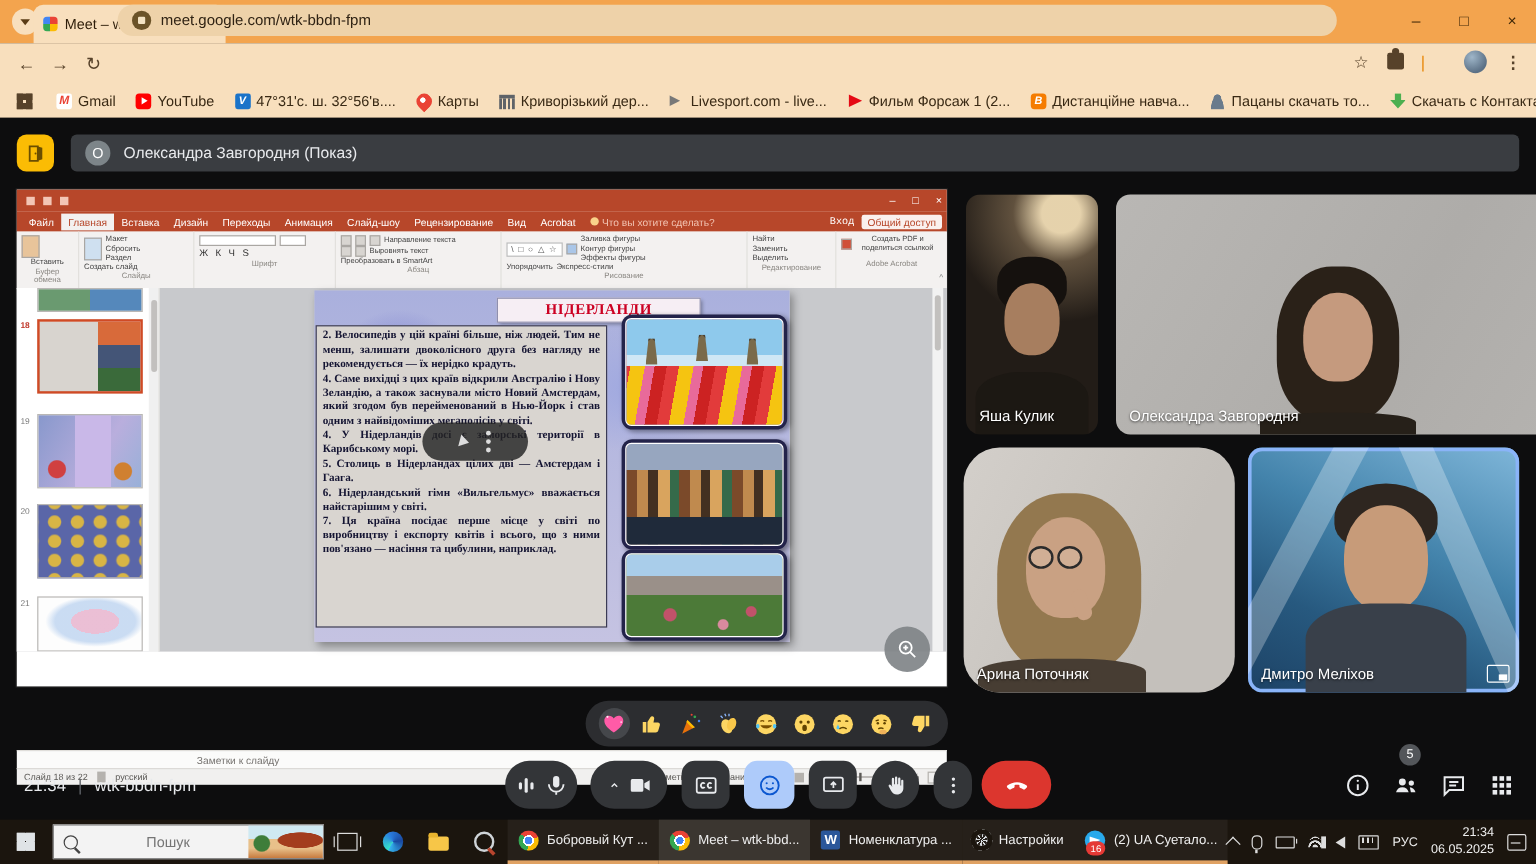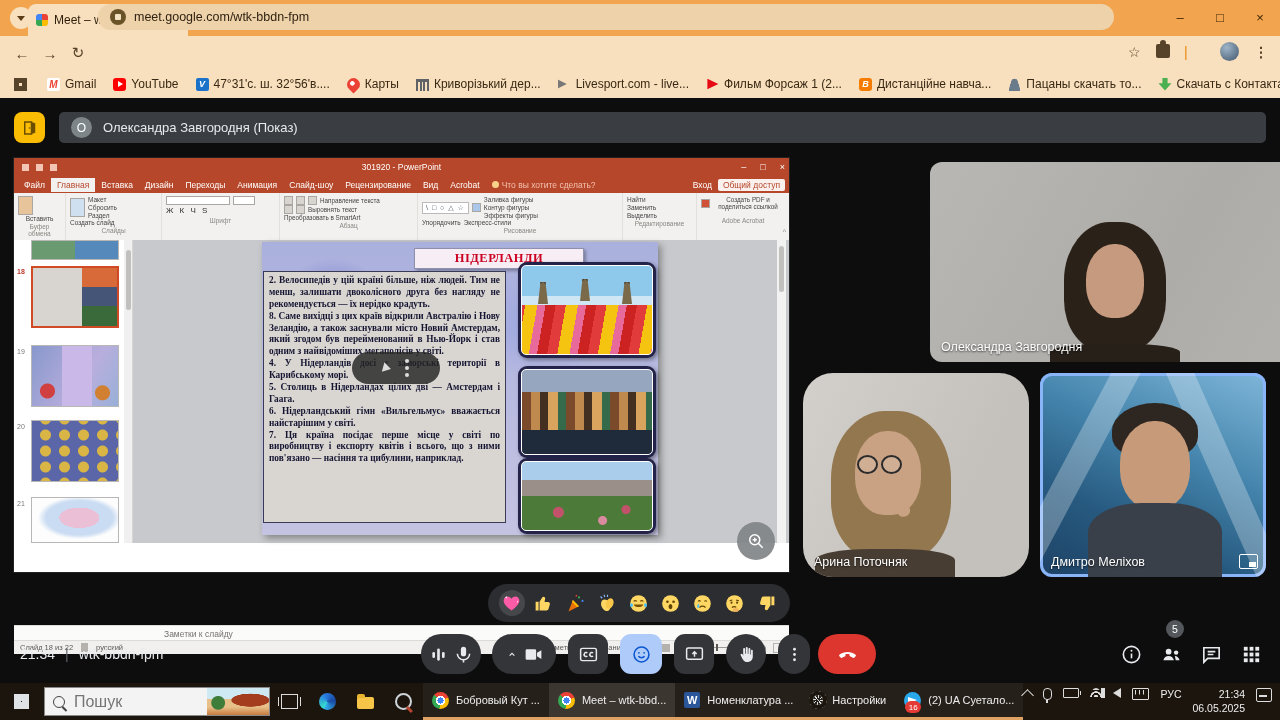--- a/index.html
+++ b/index.html
@@ -54,21 +54,21 @@
   .ppt-tb{position:absolute;left:0;top:0;width:100%;height:18px;background:#b7472a;display:flex;align-items:center;color:#fff;font-size:8.5px;}
   .qa{display:flex;gap:7px;margin-left:8px;align-items:center;}
   .qa i{width:7px;height:7px;background:#f3c5b5;display:inline-block;}
   .ppt-title{position:absolute;left:0;right:0;text-align:center;font-size:8.5px;color:#fff;top:4px;}
   .ppt-wc{position:absolute;right:4px;top:0;height:18px;display:flex;gap:14px;align-items:center;font-size:9px;color:#fff;}
   .ppt-menu{position:absolute;left:0;top:18px;width:100%;height:17px;background:#b7472a;display:flex;align-items:center;gap:0;color:#fff;font-size:8.5px;}
   .ppt-menu span.mtab{padding:2px 6px;}
   .mtab.on{background:#f3f1f0;color:#b7472a;}
   .tellme{color:#f2c3b2;margin-left:6px;display:flex;align-items:center;gap:3px;}
   .bulb{width:7px;height:7px;border-radius:50%;background:#f9d28a;display:inline-block;}
-  .signin{margin-left:auto;padding-right:6px;}
+  .signin{margin-left:auto;padding-right:6px;font-family:Liberation Mono, monospace;}
   .sharebtn{background:rgba(255,255,255,.92);color:#b7472a;padding:1px 5px;margin-right:4px;border-radius:2px;display:flex;gap:3px;align-items:center;}
   .ppt-ribbon{position:absolute;left:0;top:35px;width:100%;height:47px;background:#f3f1f0;border-bottom:1px solid #d5d2cf;display:flex;}
   .rg{border-right:1px solid #e2e0dd;padding:3px 4px 16px;display:flex;flex-direction:column;justify-content:space-between;box-sizing:border-box;}
   .rglabel{font-size:6.5px;color:#8a8782;text-align:center;padding-top:1px;}
   .rrow{display:flex;gap:3px;align-items:center;font-size:6.5px;color:#444;}
   .rcol{display:flex;flex-direction:column;gap:1px;font-size:6.5px;color:#444;}
   .mi{width:9px;height:9px;background:#d8d5d1;border:1px solid #aaa7a3;box-sizing:border-box;flex:none;}
   .mi.big{width:15px;height:19px;background:#e8c49a;}
   .mi.blue{background:#aac6e8;}
   .mi.red{background:#d05038;}
@@ -144,21 +144,21 @@
   .ctl.red{background:#dc362e;border-radius:20px;}
   .clockrow{position:absolute;left:20px;top:646px;display:flex;gap:10px;color:#e8eaed;font-size:14px;align-items:center;}
   .rico{position:absolute;top:643px;}
   .rico svg{width:23px;height:23px;}
   .badge5{position:absolute;left:1166px;top:620px;width:18px;height:18px;border-radius:50%;background:#53565a;color:#fff;font-size:10.5px;display:flex;align-items:center;justify-content:center;}
   
   .taskbar{position:absolute;left:0;top:683px;width:1280px;height:37px;background:#1b150e;display:flex;align-items:center;color:#eee;}
   .tb-start{width:46px;height:100%;display:flex;align-items:center;justify-content:center;}
   .winlogo{width:15px;height:15px;background:linear-gradient(90deg,#dfe3e6 0 7px,transparent 7px 8px,#dfe3e6 8px),linear-gradient(0deg,#dfe3e6 0 7px,transparent 7px 8px,#dfe3e6 8px);}
   .tb-search{width:236px;height:29px;background:#f3f3f3;border:1px solid #888;display:flex;align-items:center;gap:7px;padding:0 8px;box-sizing:border-box;position:relative;}
-  .tb-search input{border:none;background:transparent;outline:none;font-size:16px;width:110px;font-family:"Liberation Sans",sans-serif;color:#333;}
+  .tb-search input{border:none;background:transparent;outline:none;font-size:12px;width:110px;font-family:"Liberation Sans",sans-serif;color:#333;margin-left:48px;}
   .mag{width:10px;height:10px;border:1.6px solid #444;border-radius:50%;position:relative;flex:none;}
   .mag::after{content:"";position:absolute;left:9px;top:9px;width:6px;height:1.6px;background:#444;transform:rotate(45deg);transform-origin:0 0;}
   .searchimg{position:absolute;right:0;top:0;width:62px;height:27px;background:radial-gradient(ellipse at 70% 45%,#a33d1e 0 30%,rgba(0,0,0,0) 32%),radial-gradient(circle at 18% 55%,#3e7d3a 0 12%,rgba(0,0,0,0) 14%),linear-gradient(180deg,#cfe9f2 0 40%,#e8c08a 40% 70%,#c77b3f 100%);}
   .tb-ico{height:100%;display:flex;align-items:center;justify-content:center;width:40px;}
   .taskview{width:15px;height:13px;border:1.5px solid #ddd;position:relative;}
   .taskview::before{content:"";position:absolute;left:-4px;top:2px;width:3px;height:9px;border-left:1.5px solid #ddd;}
   .taskview::after{content:"";position:absolute;right:-4px;top:2px;width:3px;height:9px;border-right:1.5px solid #ddd;}
   .edge{width:17px;height:17px;border-radius:50%;background:conic-gradient(from 210deg,#35e0c8,#2a7de0 35%,#1948a0 65%,#35b8f0);}
   .folder{width:17px;height:12px;background:#f7c648;border-radius:2px;position:relative;margin-top:3px;}
   .folder::before{content:"";position:absolute;left:0;top:-3px;width:8px;height:4px;background:#e8b42e;border-radius:2px 2px 0 0;}
@@ -166,21 +166,21 @@
   .magapp::after{content:"";position:absolute;left:11px;top:11px;width:7px;height:2.5px;background:#b8452e;transform:rotate(45deg);transform-origin:0 0;}
   .chrome{width:17px;height:17px;border-radius:50%;background:radial-gradient(circle,#4285f4 0 26%,#fff 26% 38%,rgba(0,0,0,0) 38%),conic-gradient(from -50deg,#ea4335 0 33%,#fbbc05 33% 66%,#34a853 66%);flex:none;}
   .wordico{width:16px;height:16px;background:#2b579a;border-radius:2px;color:#fff;font-size:11px;font-weight:bold;text-align:center;line-height:16px;flex:none;}
   .gear{width:14px;height:14px;border-radius:50%;border:2px solid #d8dcdf;position:relative;flex:none;box-sizing:border-box;}
   .gear::before{content:"";position:absolute;inset:-4px;border-radius:50%;background:repeating-conic-gradient(#d8dcdf 0 18deg,rgba(0,0,0,0) 18deg 45deg);box-shadow:inset 0 0 0 4px #1b150e;}
   .tg{width:17px;height:17px;border-radius:50%;background:#29a9eb;position:relative;flex:none;}
   .tg::after{content:"";position:absolute;left:4px;top:5px;width:0;height:0;border-left:9px solid #fff;border-top:3.5px solid transparent;border-bottom:4.5px solid transparent;}
   .tgbadge{position:absolute;left:10px;top:18px;min-width:12px;height:12px;border-radius:6px;background:#e53935;color:#fff;font-size:8px;display:flex;align-items:center;justify-content:center;padding:0 2px;}
   .tb-app{height:100%;display:flex;align-items:center;gap:7px;padding:0 9px;font-size:11px;color:#eee;border-bottom:3px solid #e0a263;background:rgba(255,255,255,.05);box-sizing:border-box;white-space:nowrap;}
   .tb-app.active{background:rgba(255,255,255,.14);}
-  .tray{margin-left:auto;display:flex;gap:11px;padding-right:8px;font-size:10.5px;}
+  .tray{margin-left:auto;display:flex;align-items:center;gap:11px;padding-right:8px;font-size:10.5px;}
   .tray .chev{width:8px;height:8px;border-left:1.6px solid #ddd;border-top:1.6px solid #ddd;transform:rotate(45deg);margin-top:3px;}
   .trmic{width:7px;height:10px;border:1.5px solid #ddd;border-radius:4px;position:relative;}
   .trmic::after{content:"";position:absolute;left:2px;top:11px;width:2px;height:3px;background:#ddd;}
   .batt{width:14px;height:8px;border:1.4px solid #ddd;border-radius:1px;position:relative;}
   .batt::after{content:"";position:absolute;right:-3px;top:1.5px;width:1.8px;height:4px;background:#ddd;}
   .wifi{width:12px;height:9px;background:radial-gradient(circle at 50% 100%,#ddd 0 2px,rgba(0,0,0,0) 2.5px 4px,#ddd 4px 5.5px,rgba(0,0,0,0) 6px 7.5px,#ddd 7.5px 9px,rgba(0,0,0,0) 9.5px);border-radius:50% 50% 0 0/100% 100% 0 0;}
   .vol{width:0;height:0;border-top:5px solid transparent;border-bottom:5px solid transparent;border-right:8px solid #ddd;position:relative;}
   .vol::before{content:"";position:absolute;left:-12px;top:-5px;width:4px;height:10px;background:#ddd;}
   .kbd{width:15px;height:10px;border:1.4px solid #ddd;border-radius:1px;background:linear-gradient(90deg,rgba(0,0,0,0) 0 2px,#ddd 2px 3.5px,rgba(0,0,0,0) 3.5px 6px,#ddd 6px 7.5px,rgba(0,0,0,0) 7.5px 10px,#ddd 10px 11.5px,rgba(0,0,0,0) 11.5px);background-size:100% 45%;background-repeat:no-repeat;background-position:0 20%;}
   .dt{display:flex;flex-direction:column;align-items:flex-end;line-height:1.25;font-size:10.5px;}
@@ -288,21 +288,20 @@
     <span class="pname">Олександра Завгородня (Показ)</span>
   </div>
 
   <div class="ppt">
     <div class="ppt-tb">
       <span class="qa">
           <i></i>
           <i></i>
           <i></i>
         </span>
-      <span class="ppt-title">301920 - PowerPoint</span>
       <span class="ppt-wc">
         <span>–</span>
         <span>□</span>
         <span>×</span>
       </span>
     </div>
     <div class="ppt-menu">
       <span class="mtab" style="margin-left:4px;">Файл</span>
       <span class="mtab on">Главная</span>
       <span class="mtab">Вставка</span>
@@ -410,21 +409,21 @@
         <span class="thumbnum" style="top:260px;">21</span>
         <div class="thumb" style="top:257px;height:46px;background:radial-gradient(ellipse at 55% 45%,rgba(220,140,180,.55) 0 30%,rgba(140,180,230,.45) 30% 50%,rgba(0,0,0,0) 62%),#fdfdfd;"></div>
         <div class="tscroll"></div>
       </div>
 
       <div class="canvas">
         <div class="slide">
           <div class="sl-title">НІДЕРЛАНДИ</div>
           <div class="factsbox">
             <p class="fact">2. Велосипедів у цій країні більше, ніж людей. Тим не менш, залишати двоколісного друга без нагляду не рекомендується — їх нерідко крадуть.</p>
-            <p class="fact">8. Саме вихідці з цих країв відкрили Австралію і Нову Зеландію, а також заснували місто Новий Амстердам, який згодом був перейменований в Нью-Йорк і став одним з найвідоміших мегаполісів у світі.</p>
+            <p class="fact">4. Саме вихідці з цих країв відкрили Австралію і Нову Зеландію, а також заснували місто Новий Амстердам, який згодом був перейменований в Нью-Йорк і став одним з найвідоміших мегаполісів у світі.</p>
             <p class="fact">4.  У Нідерландів досі є заморські території в Карибському морі.</p>
             <p class="fact">5. Столиць в Нідерландах цілих дві — Амстердам і Гаага.</p>
             <p class="fact">6. Нідерландський гімн «Вильгельмус» вважається найстарішим у світі.</p>
             <p class="fact">7.  Ця країна посідає перше місце у світі по виробництву і експорту квітів і всього, що з ними пов'язано — насіння та цибулини, наприклад.</p>
           </div>
           <div class="pframe" style="top:20px;height:96px;">
             <div class="pinner ph1">
               <span class="mill" style="left:16px;top:16px;"></span>
               <span class="mill" style="left:58px;top:13px;"></span>
               <span class="mill" style="left:100px;top:16px;"></span>
@@ -465,20 +464,26 @@
     </div>
   </div>
 
   <div class="zoomovl">
     <svg viewBox="0 0 24 24" width="20" height="20">
         <circle cx="10.5" cy="10.5" r="6" fill="none" stroke="#fff" stroke-width="1.8"></circle>
         <path d="M15 15l5 5M10.5 8v5M8 10.5h5" stroke="#fff" stroke-width="1.8" fill="none"></path>
       </svg>
   </div>
 
+  <div class="tile t-yasha" style="left:805px;top:162px;width:110px;height:200px;">
+    <span class="hair" style="left:26px;top:52px;width:58px;height:46px;background:#15110e;"></span>
+    <span class="face" style="left:32px;top:74px;width:46px;height:60px;background:#a77e5f;"></span>
+    <span class="torso" style="left:8px;top:148px;width:94px;height:52px;background:#1c1813;"></span>
+    <span class="tname">Яша Кулик</span>
+  </div>
   <div class="tile t-oleks" style="left:930px;top:162px;width:386px;height:200px;">
     <span class="hair" style="left:134px;top:60px;width:102px;height:130px;"></span>
     <span class="face" style="left:156px;top:82px;width:58px;height:74px;"></span>
     <span class="torso" style="left:120px;top:182px;width:130px;height:20px;"></span>
     <span class="tname">Олександра Завгородня</span>
   </div>
   <div class="tile t-aryna" style="left:803px;top:373px;width:226px;height:204px;">
     <span class="hair" style="left:28px;top:38px;width:120px;height:150px;background:#93784f;"></span>
     <span class="face" style="left:52px;top:58px;width:66px;height:84px;background:#c9a183;"></span>
     <span class="glasses" style="left:54px;top:82px;">

